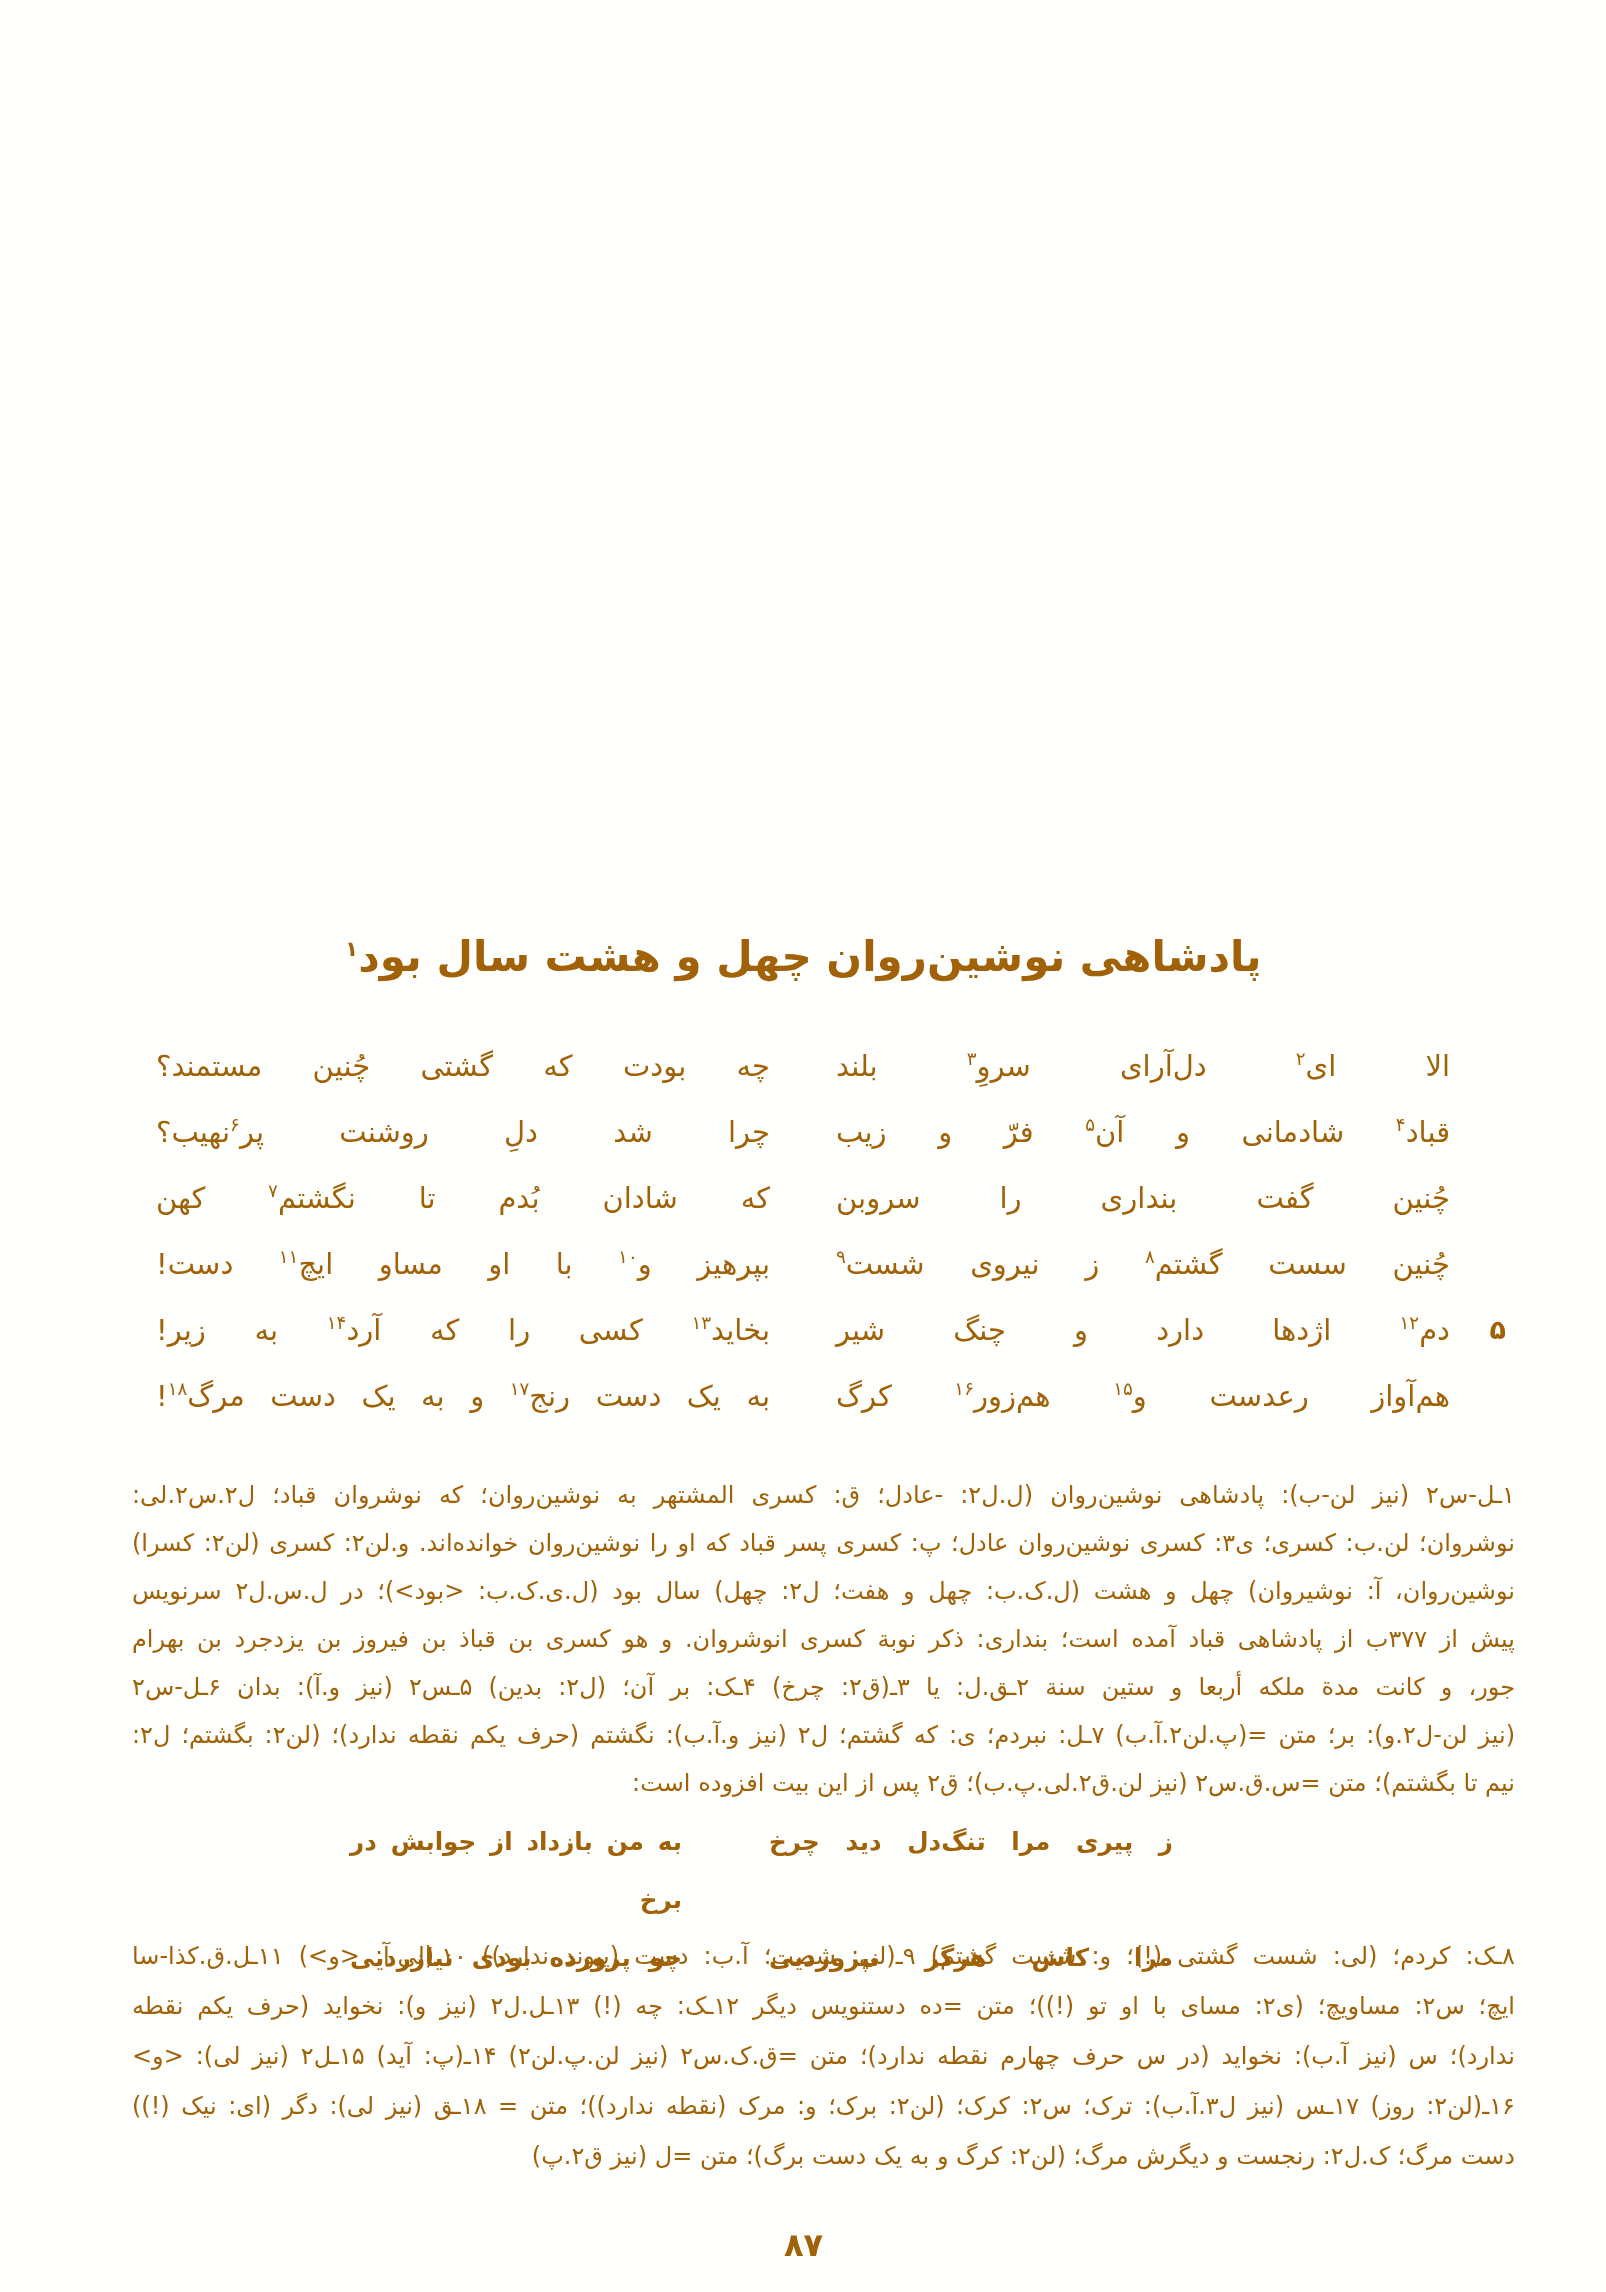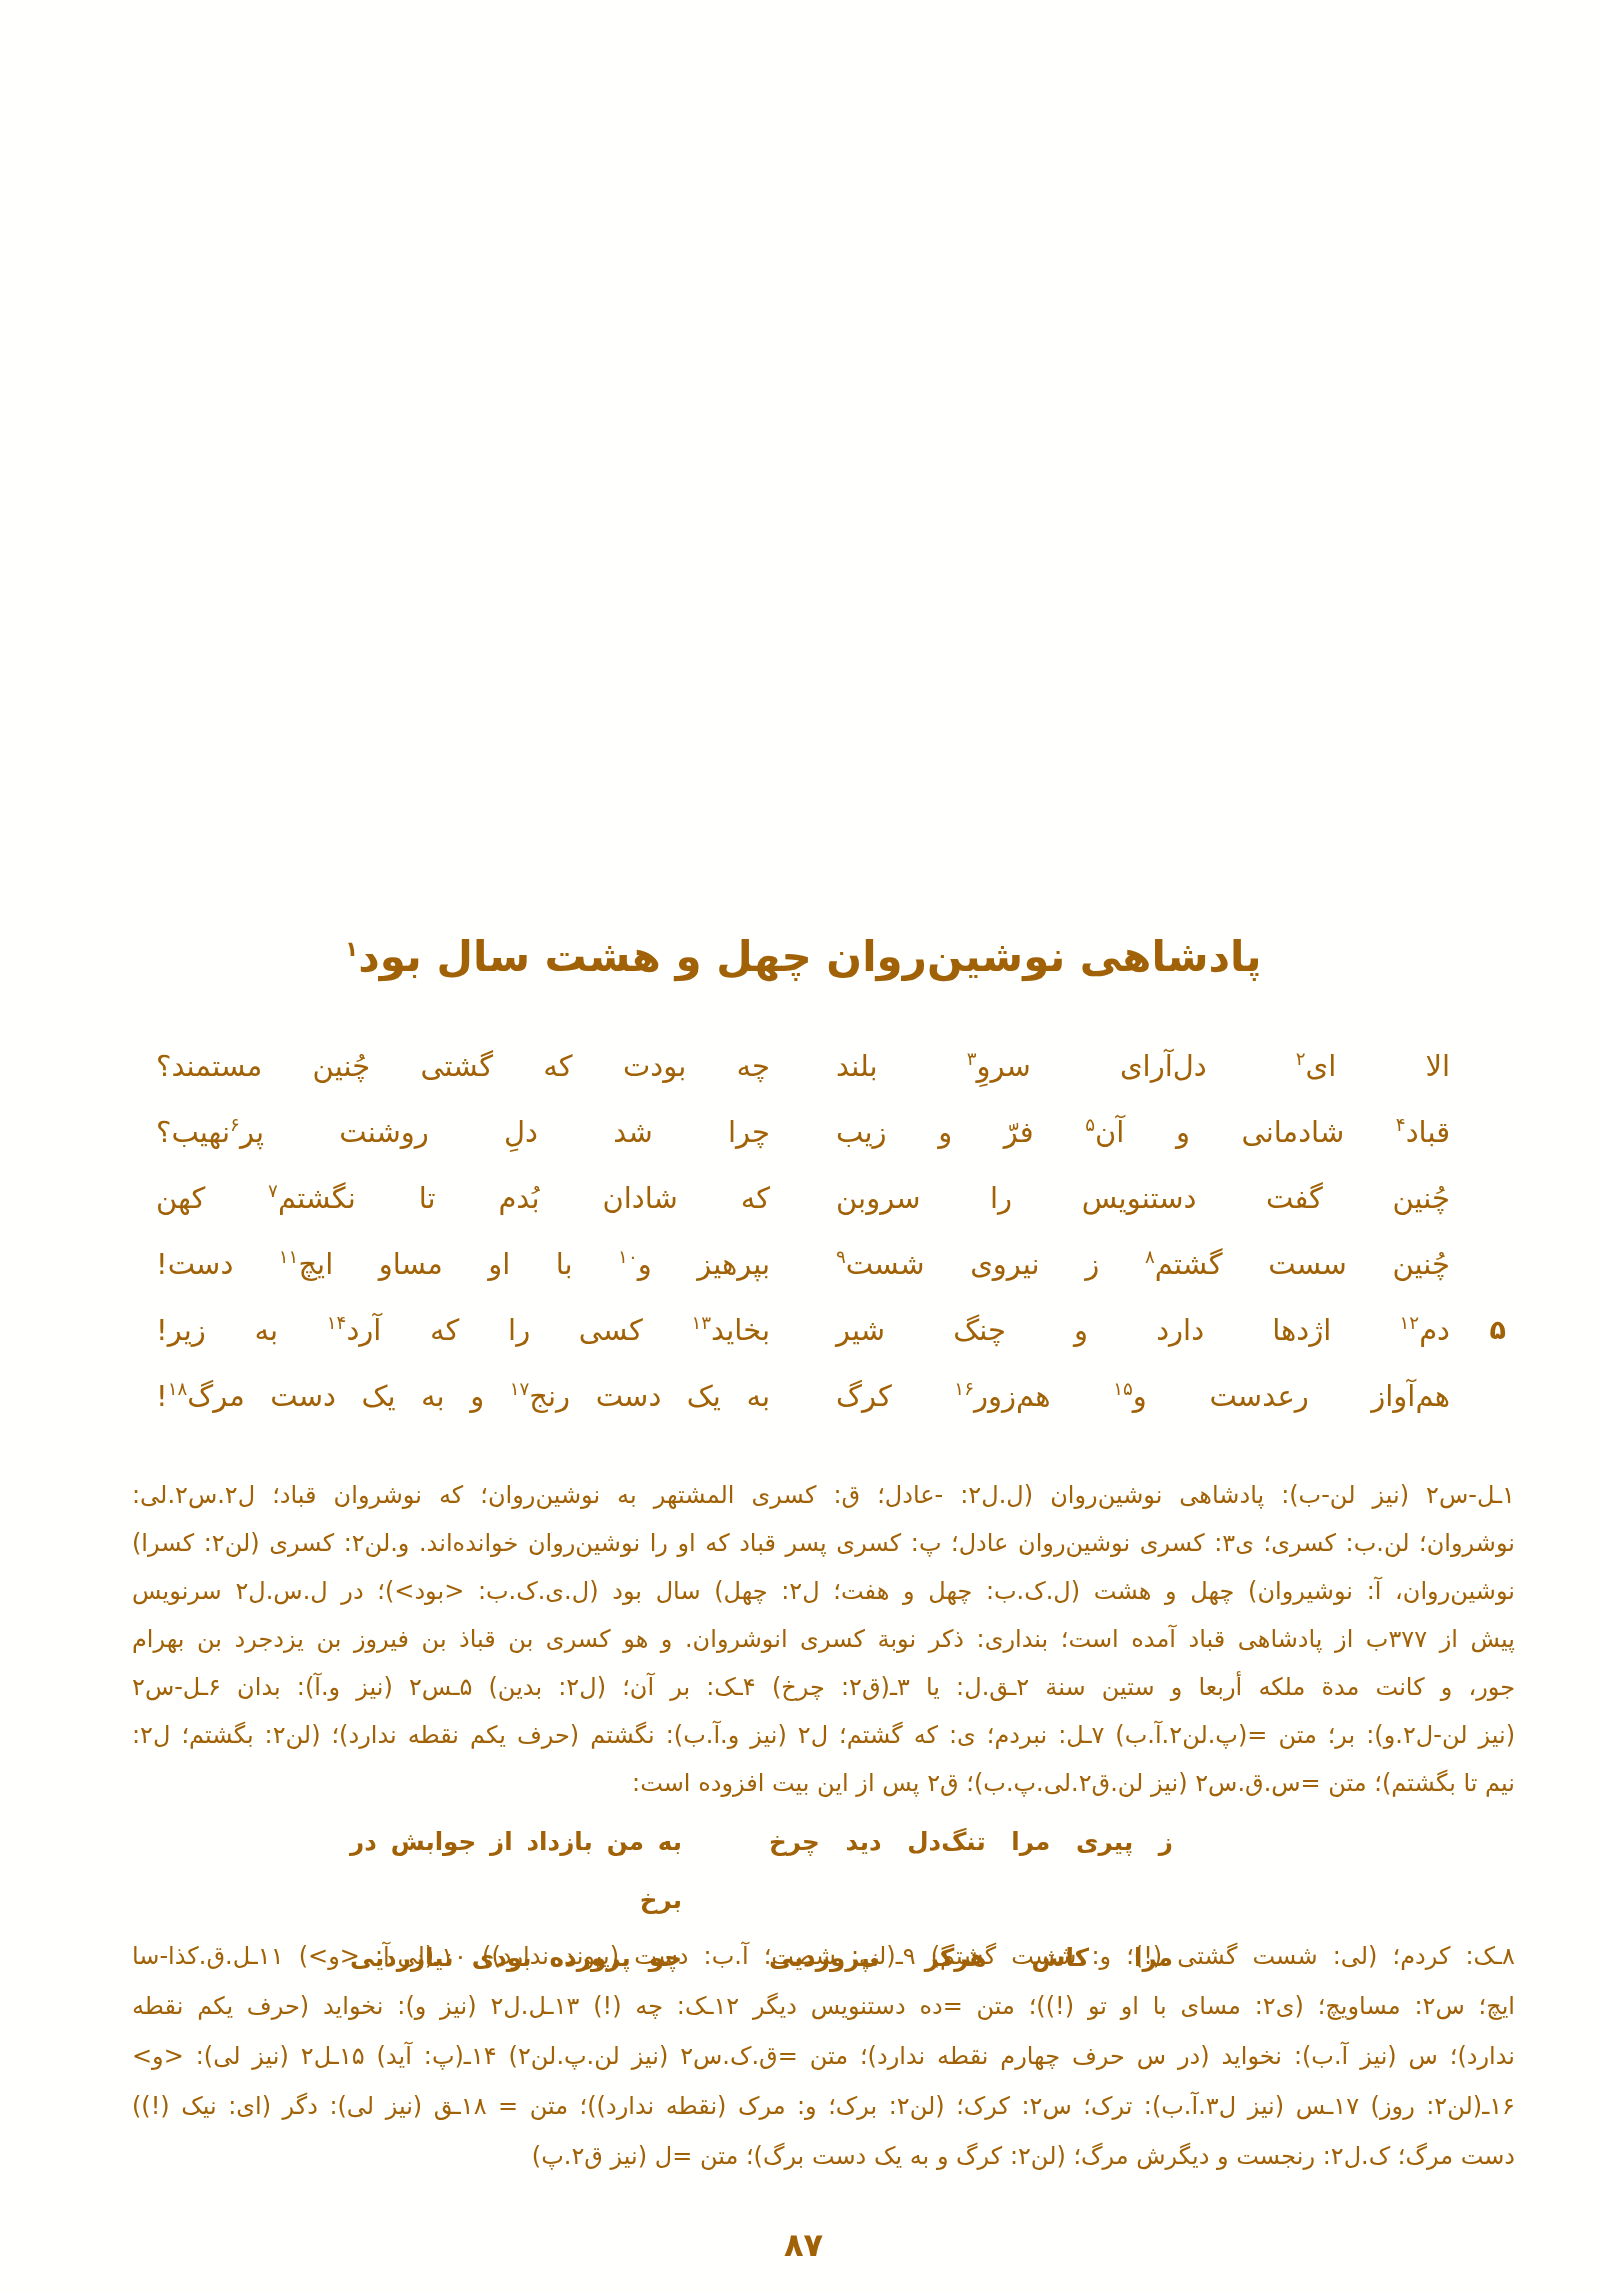--- a/index.html
+++ b/index.html
@@ -68,21 +68,21 @@
         <div class="hemistich"><span>الا ای</span><sup>۲</sup><span> دل‌آرای سروِ</span><sup>۳</sup><span> بلند</span></div>
         <div class="hemistich"><span>چه بودت که گشتی چُنین مستمند؟</span></div>
       </div>
       <div class="verse-row">
         <span class="vnum"></span>
         <div class="hemistich"><span>قباد</span><sup>۴</sup><span> شادمانی و آن</span><sup>۵</sup><span> فرّ و زیب</span></div>
         <div class="hemistich"><span>چرا شد دلِ روشنت پر</span><sup>۶</sup><span>نهیب؟</span></div>
       </div>
       <div class="verse-row">
         <span class="vnum"></span>
-        <div class="hemistich"><span>چُنین گفت دستنویس را سروبن</span></div>
+        <div class="hemistich"><span>چُنین گفت بنداری را سروبن</span></div>
         <div class="hemistich"><span>که شادان بُدم تا نگشتم</span><sup>۷</sup><span> کهن</span></div>
       </div>
       <div class="verse-row">
         <span class="vnum"></span>
         <div class="hemistich"><span>چُنین سست گشتم</span><sup>۸</sup><span> ز نیروی شست</span><sup>۹</sup></div>
         <div class="hemistich"><span>بپرهیز و</span><sup>۱۰</sup><span> با او مساو ایچ</span><sup>۱۱</sup><span> دست!</span></div>
       </div>
       <div class="verse-row">
         <span class="vnum">۵</span>
         <div class="hemistich"><span>دم</span><sup>۱۲</sup><span> اژدها دارد و چنگ شیر</span></div>

